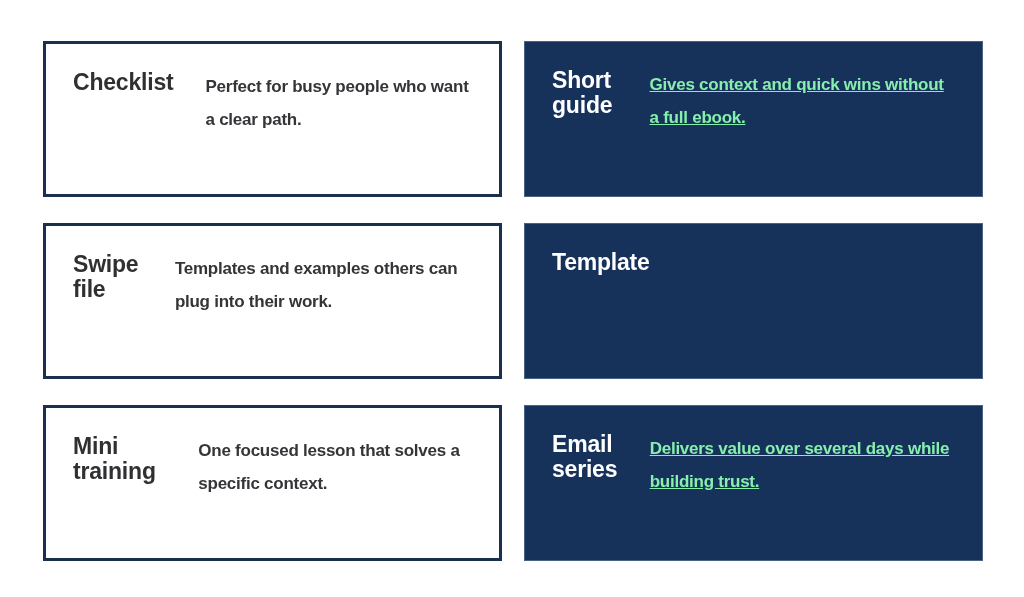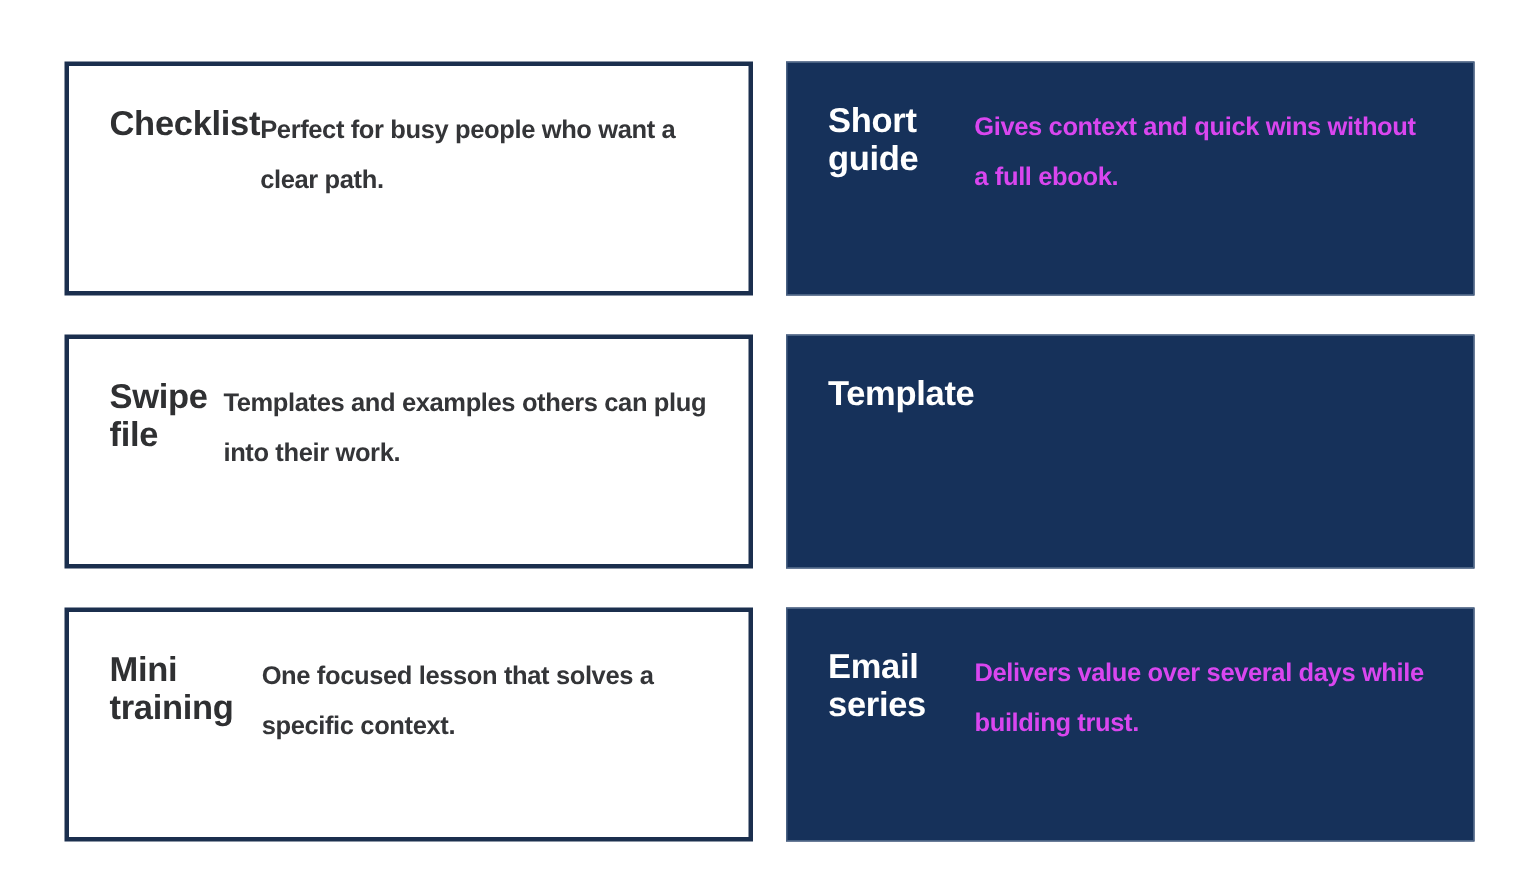--- a/index.html
+++ b/index.html
@@ -71,24 +71,26 @@
     font-size: 17px;
     font-weight: bold;
     line-height: 1.95;
     letter-spacing: -0.25px;
     margin: 0;
     max-width: 395px;
   }
 
   .card.outline .card-desc {
     color: #343538;
+    margin-left: 32px;
   }
 
   .card.filled .card-desc {
-    color: #d946ef;
+    color: #86efac;
+    text-decoration: underline;
   }
 </style>
 </head>
 <body>
 
 <div class="board">
   <div class="grid">
 
     <div class="card outline">
       <h3 class="card-title">Checklist</h3>

